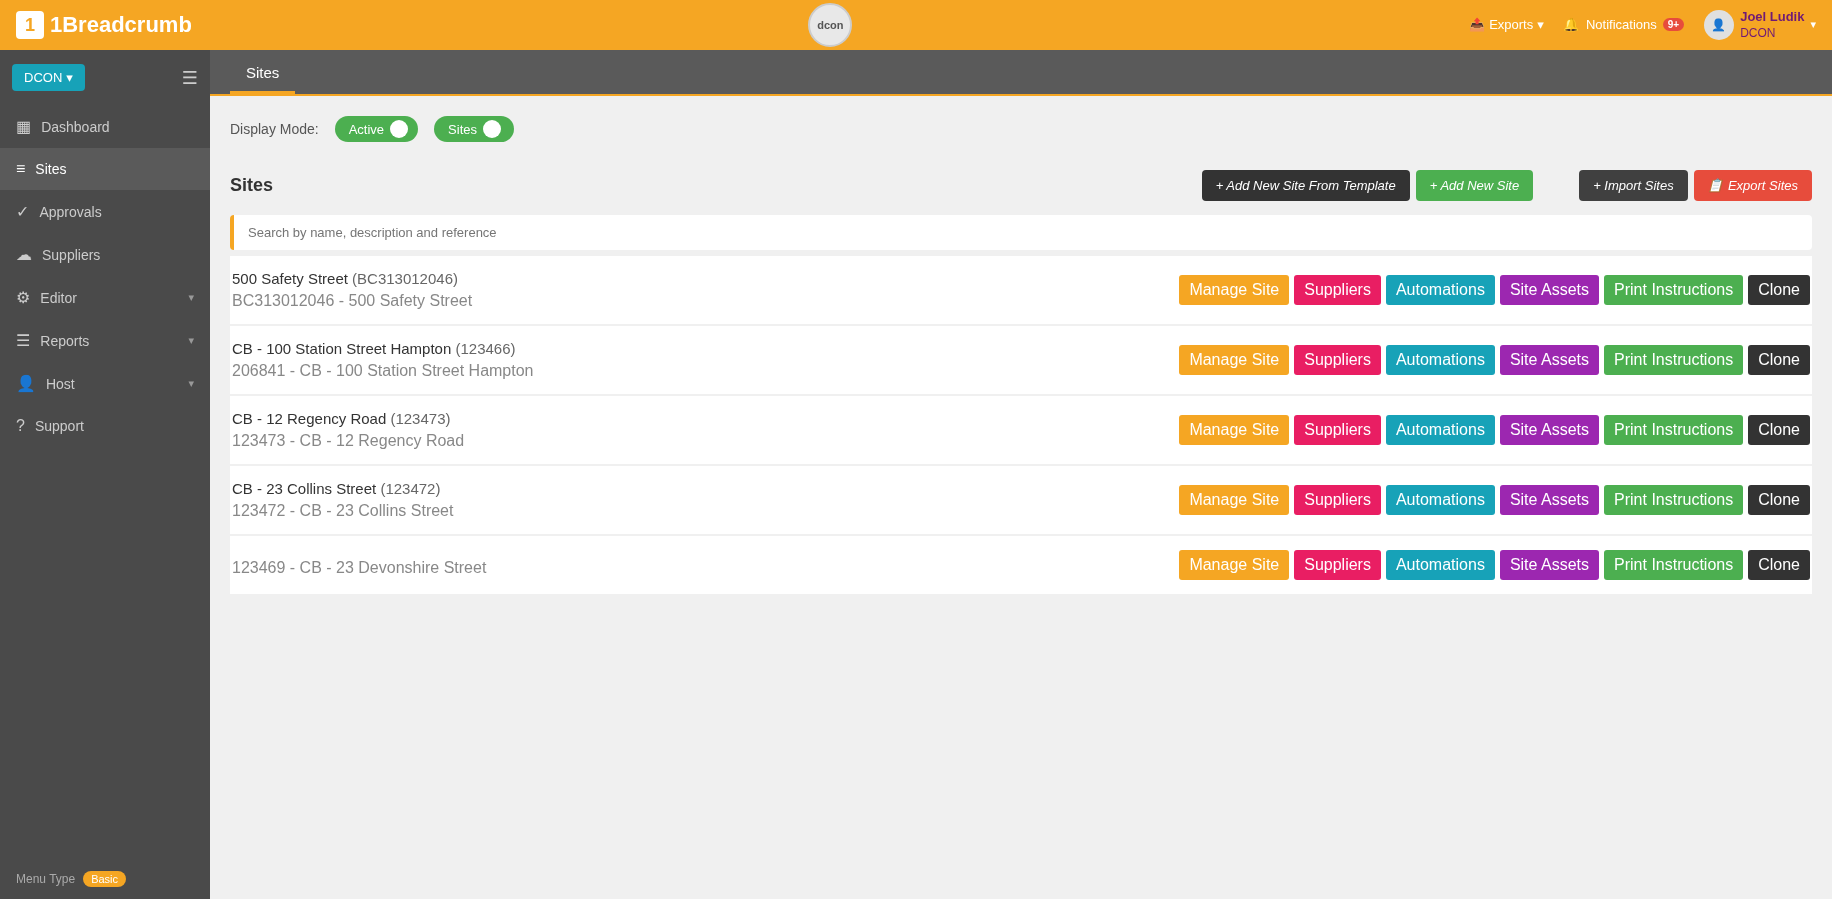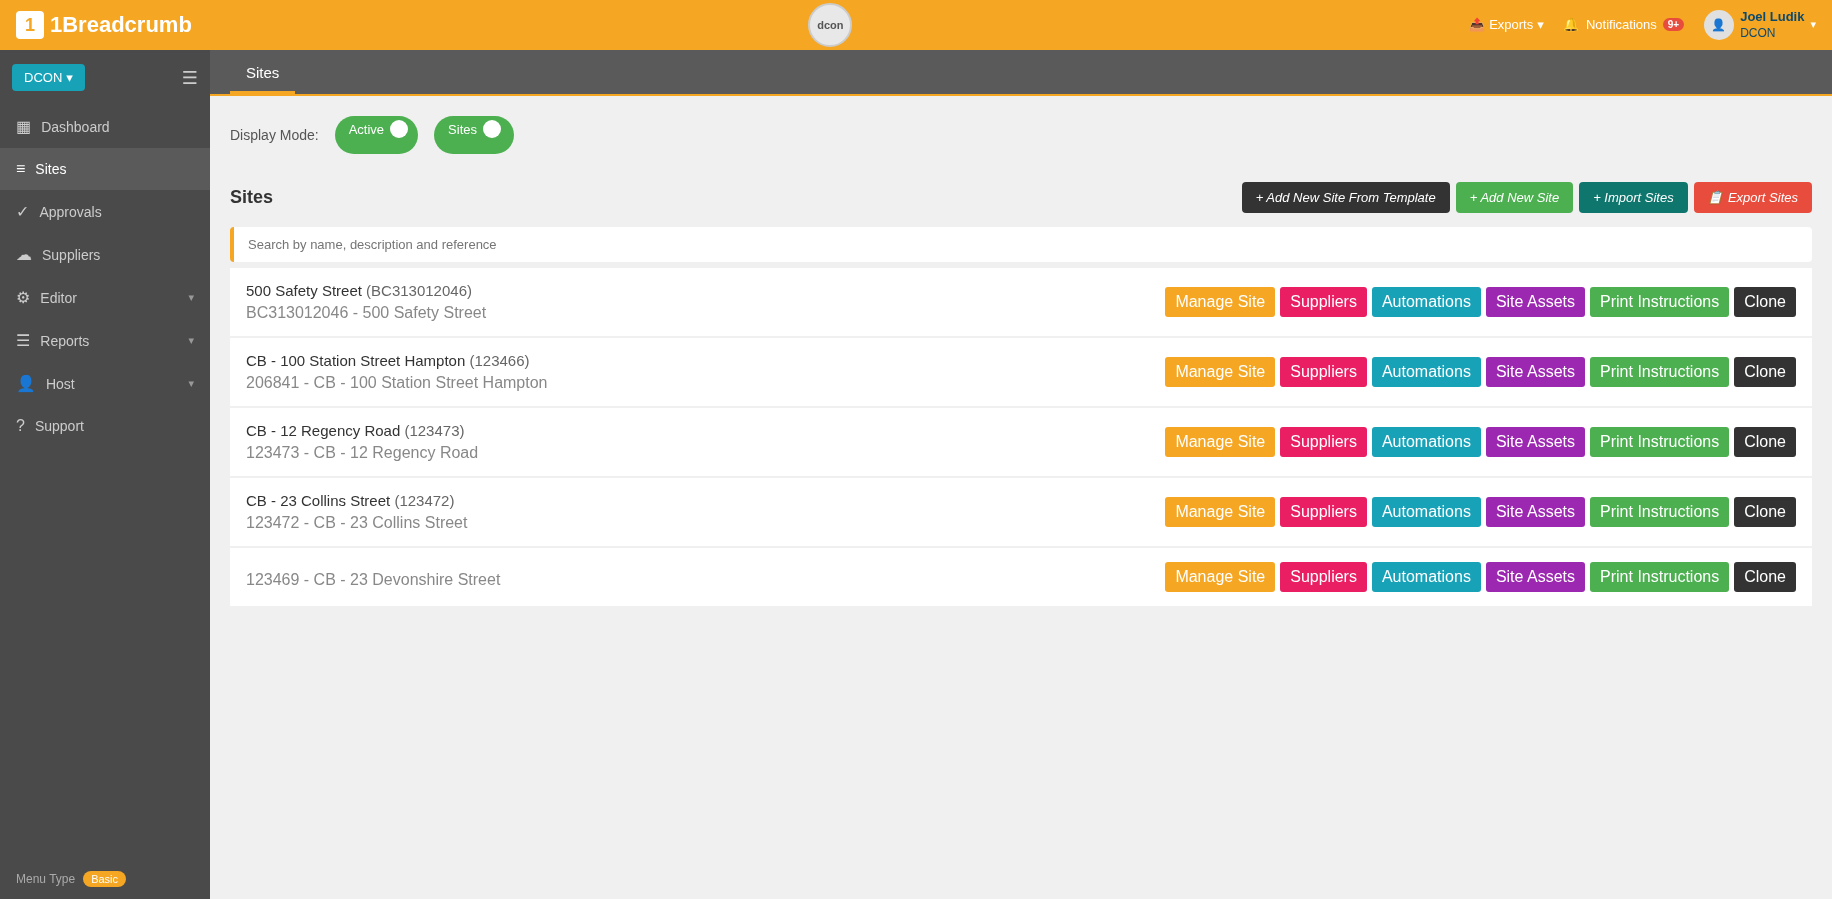--- a/index.html
+++ b/index.html
@@ -95,21 +95,21 @@
       height: 30px;
       border-radius: 50%;
       background: #e0e0e0;
       display: flex;
       align-items: center;
       justify-content: center;
       font-size: 12px;
       color: #555;
     }
     .user-info {
-      color: #0c4a6e;
+      color: #701a75;
       font-size: 12px;
       line-height: 1.3;
     }
     .user-info .name { font-weight: bold; font-size: 13px; }
 
     
     .layout {
       display: flex;
       margin-top: 50px;
       height: calc(100vh - 50px);
@@ -220,21 +220,21 @@
       color: #555;
     }
     .toggle-group {
       display: flex;
       align-items: center;
       gap: 8px;
     }
     .toggle-pill {
       background: #4caf50;
       border-radius: 20px;
-      padding: 4px 10px 16px 14px;
+      padding: 4px 10px 4px 14px;
       display: flex;
       align-items: center;
       gap: 6px;
       color: white;
       font-size: 13px;
       cursor: pointer;
       min-width: 80px;
     }
     .toggle-pill .toggle-dot {
       width: 18px;
@@ -266,21 +266,21 @@
       font-size: 13px;
       cursor: pointer;
       display: flex;
       align-items: center;
       gap: 4px;
       font-weight: 500;
       font-style: italic;
     }
     .btn-dark { background: #333; color: white; }
     .btn-green { background: #4caf50; color: white; }
-    .btn-blue { background: #0f766e; color: white; }
+    .btn-blue { background: #404040; color: white; margin-left: 40px; }
     .btn-red { background: #e74c3c; color: white; }
 
     
     .search-container {
       background: white;
       border-radius: 4px;
       padding: 10px 14px;
       margin-bottom: 6px;
       border-left: 4px solid #f5a623;
       display: flex;
@@ -291,21 +291,21 @@
       outline: none;
       width: 100%;
       font-size: 13px;
       color: #555;
     }
 
     
     .site-row {
       background: white;
       margin-bottom: 2px;
-      padding: 14px 16px;
+      padding: 14px 2px;
       display: flex;
       align-items: center;
       justify-content: space-between;
     }
     .site-info { flex: 1; }
     .site-name {
       font-size: 15px;
       color: #333;
       font-weight: 500;
     }

